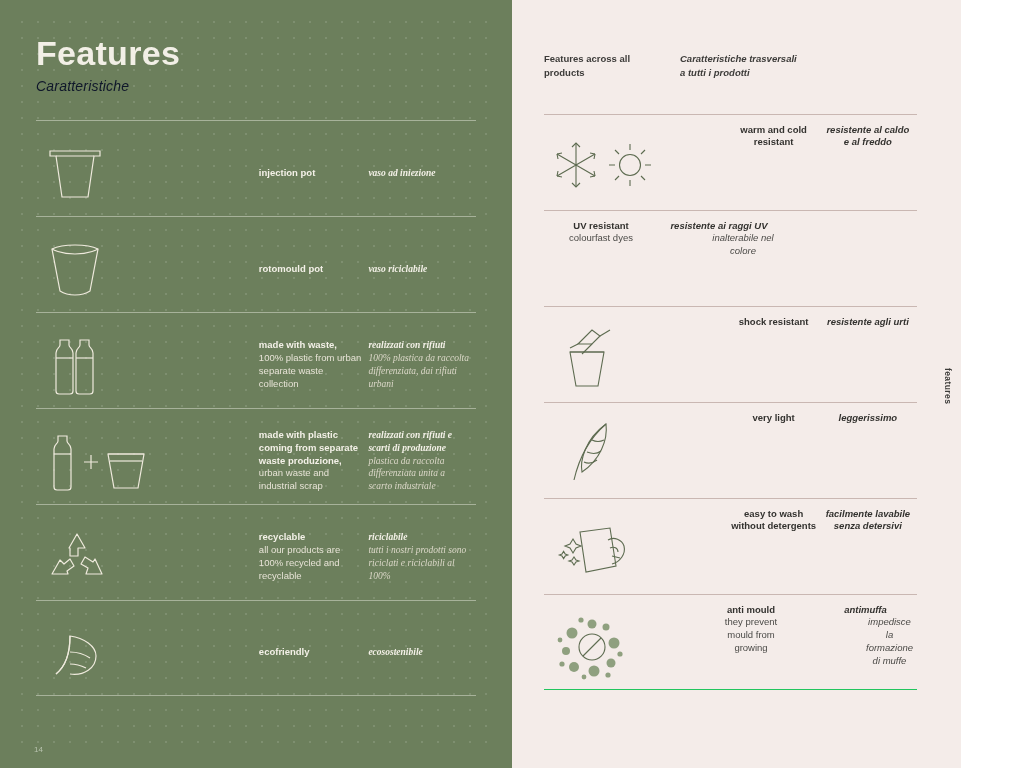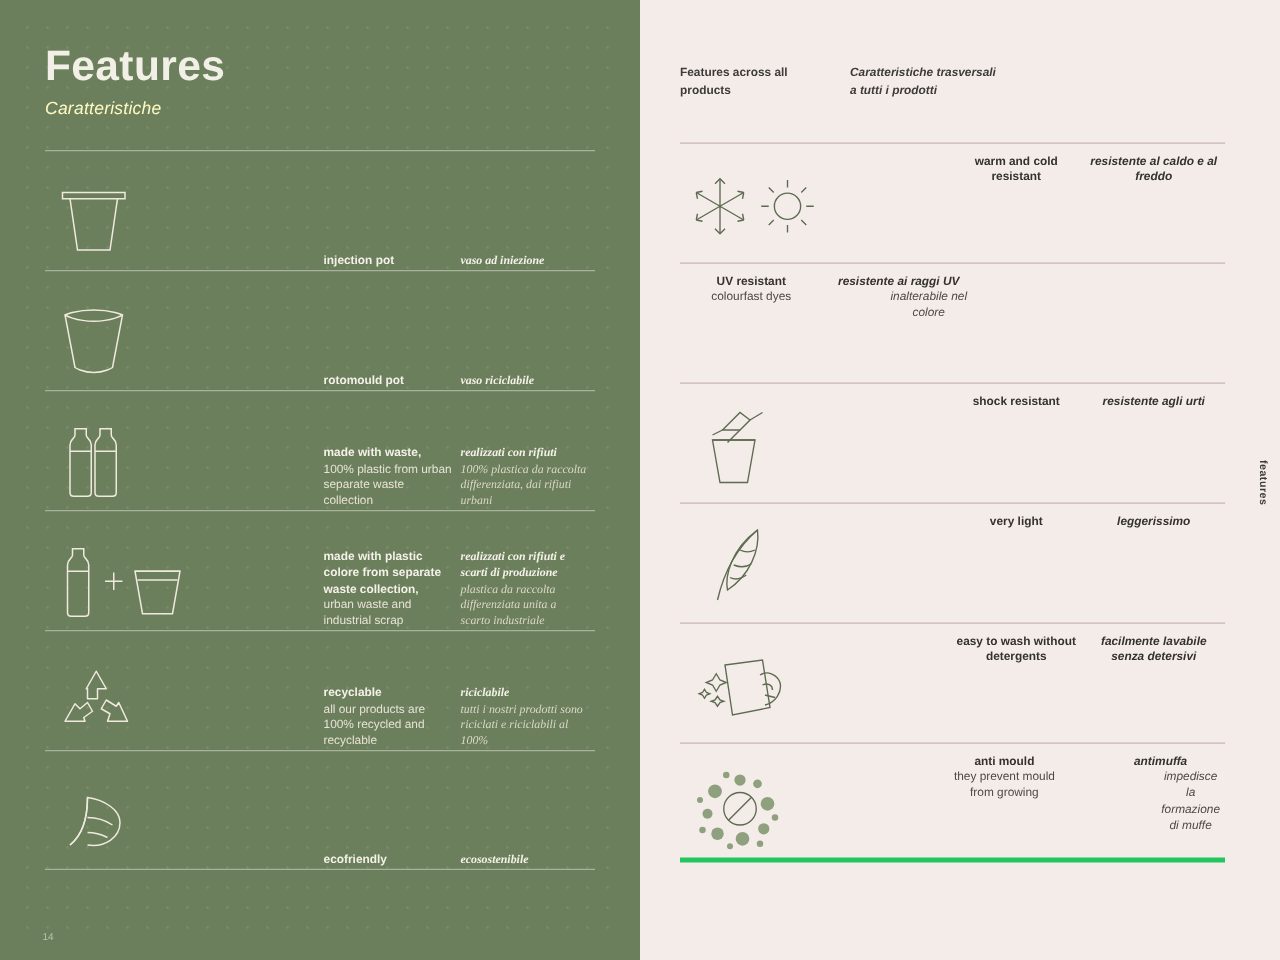--- a/index.html
+++ b/index.html
@@ -44,33 +44,33 @@
   }
   .title {
     color: #f2efe6;
     font-size: 34px;
     letter-spacing: .3px;
     font-weight: bold;
     line-height: 1;
     margin: 8px 0 0 0;
   }
   .subtitle {
-    color: #fef9c3;
+    color: #0f172a;
     font-style: italic;
     font-size: 14px;
     margin-top: 8px;
     letter-spacing: .2px;
   }
 
   .rows-left {
     margin-top: 26px;
   }
   .row {
     display: flex;
-    align-items: flex-end;
+    align-items: center;
     border-top: 1px solid #a7b29a;
     min-height: 96px;
     padding-top: 9px;
     box-sizing: border-box;
   }
   .row.last {
     border-bottom: 1px solid #a7b29a;
   }
   .row .iconcell {
     width: 228px;
@@ -111,21 +111,21 @@
   .t-it {
     color: #dcd8c9;
     font-size: 9.5px;
     font-style: italic;
     line-height: 1.35;
   }
 
   
   .right-panel {
     position: relative;
-    width: 512px;
+    width: 449px;
     height: 768px;
     background: #f4ece9;
     box-sizing: border-box;
     padding: 52px 44px 20px 32px;
     overflow: hidden;
   }
   .right-head {
     display: flex;
     padding-left: 0px;
   }
@@ -148,21 +148,21 @@
   }
   .rrow {
     display: flex;
     align-items: flex-start;
     border-top: 1px solid #c9b7b2;
     min-height: 96px;
     padding-top: 9px;
     box-sizing: border-box;
   }
   .rrow.last {
-    border-bottom: 4px solid #22c55e;
+    border-bottom: 1px solid #22c55e;
     gap: 28px;
   }
   .rrow .iconcell {
     width: 232px;
     min-height: 82px;
     display: flex;
     align-items: center;
     padding-left: 4px;
     box-sizing: border-box;
   }
@@ -294,21 +294,21 @@
                 <path d="M18 6 h9 v5 c0 3 4 3 4 8 v38 c0 2 -1 3 -3 3 h-11 c-2 0 -3 -1 -3 -3 V19 c0 -5 4 -5 4 -8 z"></path>
                 <path d="M14 24 h17"></path>
                 <path d="M44 32 h14 M51 25 v14"></path>
                 <path d="M68 24 L104 24 L98 58 L74 58 Z"></path>
                 <path d="M68 24 L104 24"></path>
                 <path d="M70 31 L102 31"></path>
               </g>
             </svg>
           </div>
           <div class="textcell">
-            <div class="t-en-strong">made with plastic colore from separate waste collection,</div>
+            <div class="t-en-strong">made with plastic coming from separate waste produzione,</div>
             <div class="t-en">urban waste and industrial scrap</div>
           </div>
           <div class="textcell it">
             <div class="t-it-strong">realizzati con rifiuti e scarti di produzione</div>
             <div class="t-it">plastica da raccolta differenziata unita a scarto industriale</div>
           </div>
         </div>
 
         <div class="row">
           <div class="iconcell">

